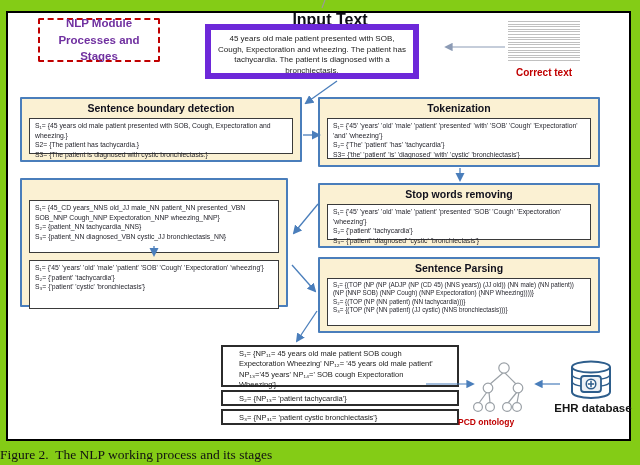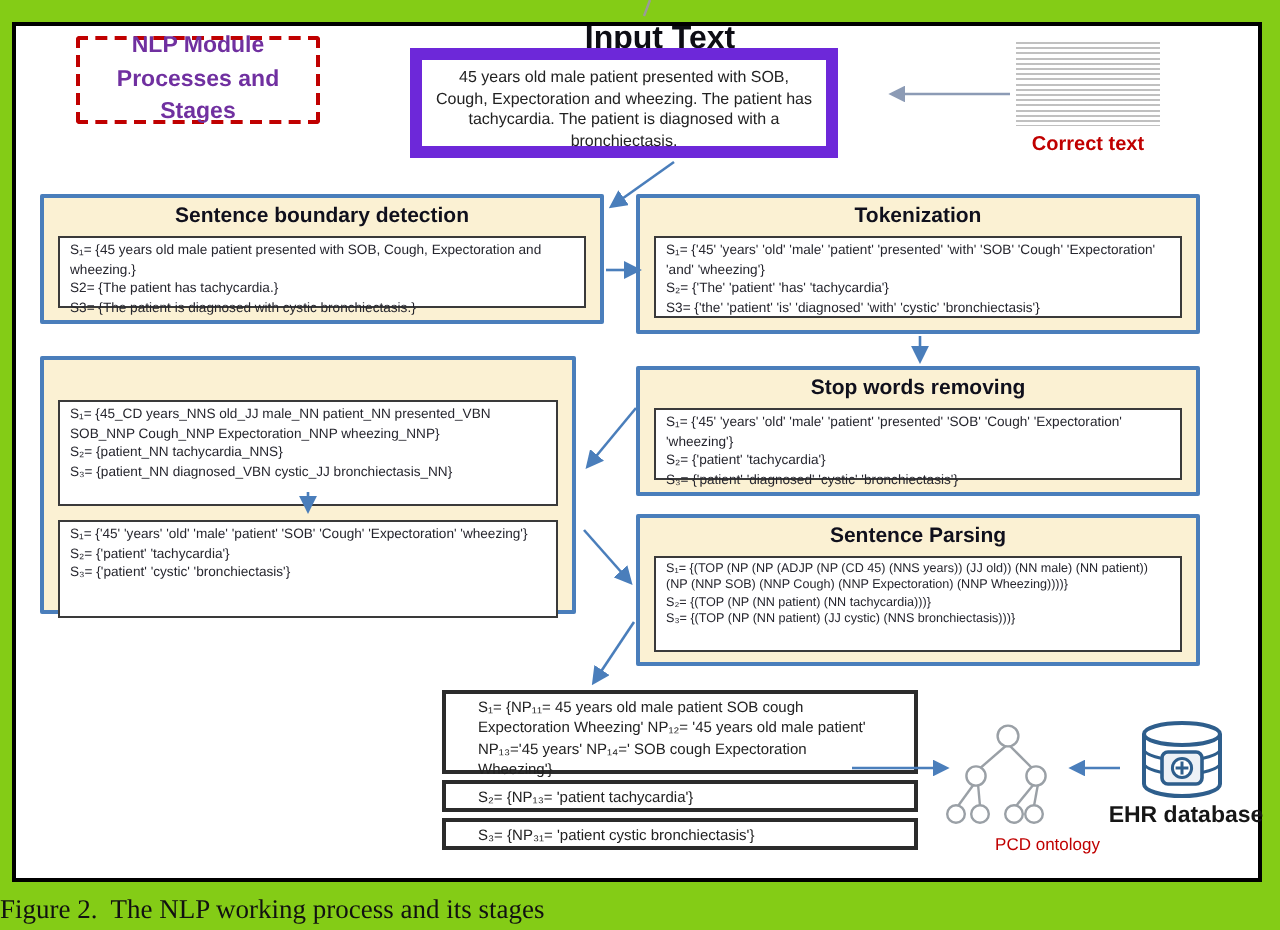--- a/index.html
+++ b/index.html
@@ -27,21 +27,21 @@
   .sbd{left:20px;top:97px;width:282px;height:65px;padding-left:44px;}
   .tok{left:318px;top:97px;width:282px;height:70px;}
   .pos{left:20px;top:178px;width:268px;height:129px;}
   .stop{left:318px;top:183px;width:282px;height:65px;}
   .parse{left:318px;top:257px;width:282px;height:76px;}
   .parse .inner{font-size:6.3px;line-height:1.32;}
   .sbox{left:185px;width:238px;border:2.5px solid #2b2b2b;background:#fff;
     font-size:7.5px;line-height:1.38;padding:2px 16px;color:#222;margin-left:36px;}
   .caption{position:absolute;left:0;top:447px;width:640px;text-align:left;
     font-family:"Liberation Serif","DejaVu Serif",serif;font-size:13.5px;color:#111;white-space:pre;}
-  .small-red{color:#C00000;font-weight:normal;font-size:8.5px;text-align:right;}
+  .small-red{color:#C00000;font-weight:bold;font-size:8.5px;text-align:left;}
   .ehr-label{left:550px;top:402px;width:86px;font-weight:bold;font-size:11.5px;color:#161616;text-align:center;}
   svg{display:block;}
   .overlay{position:absolute;left:0;top:0;width:640px;height:465px;pointer-events:none;}
 </style>
 </head>
 <body>
 
 <div class="page">
 
   <div class="frame"></div>

